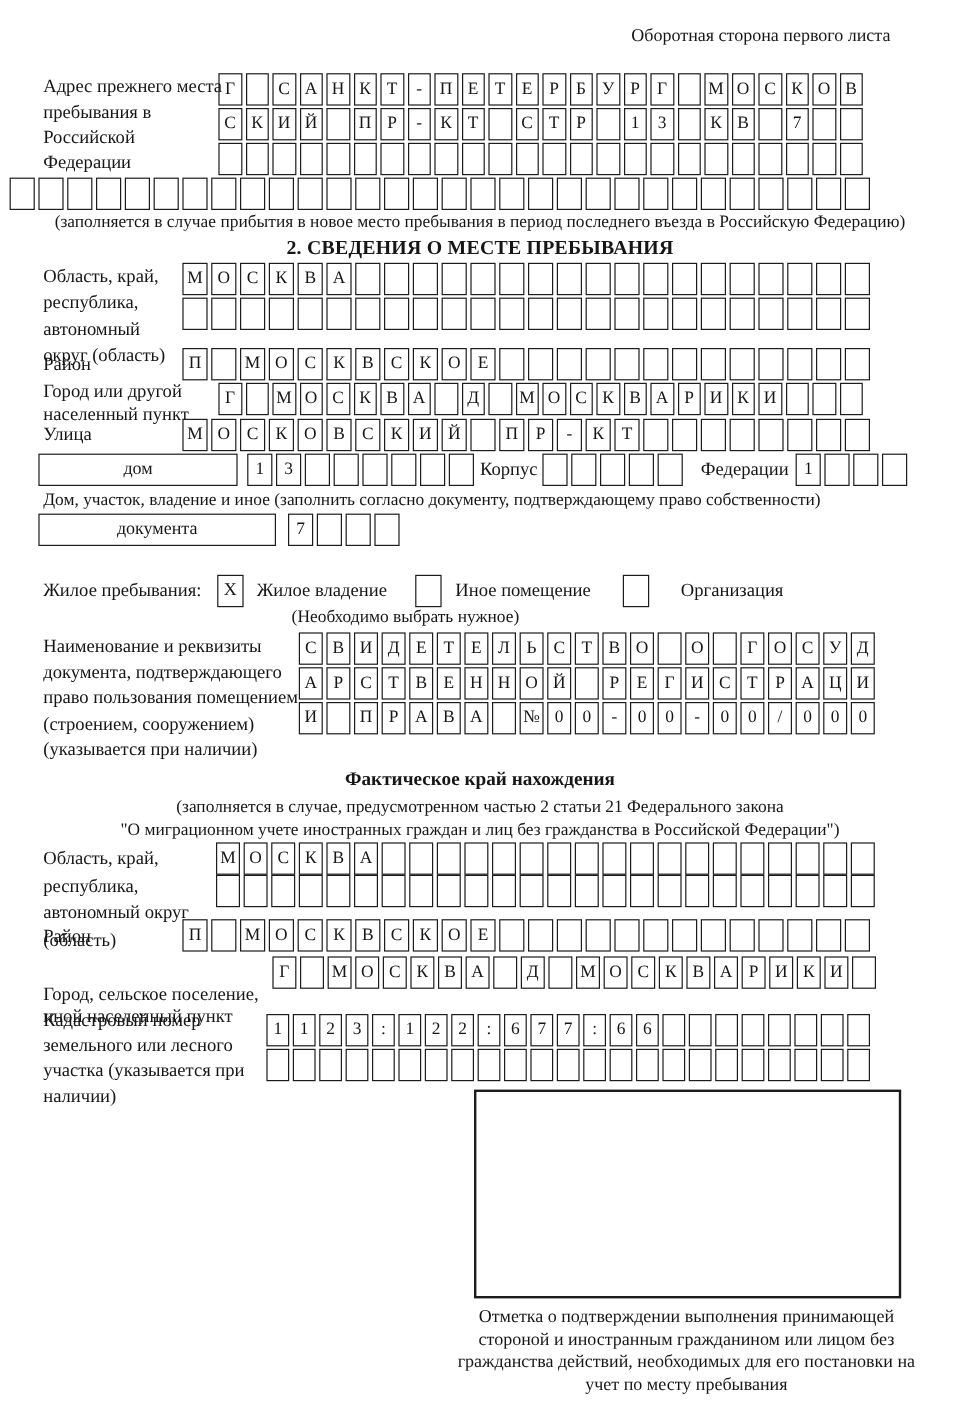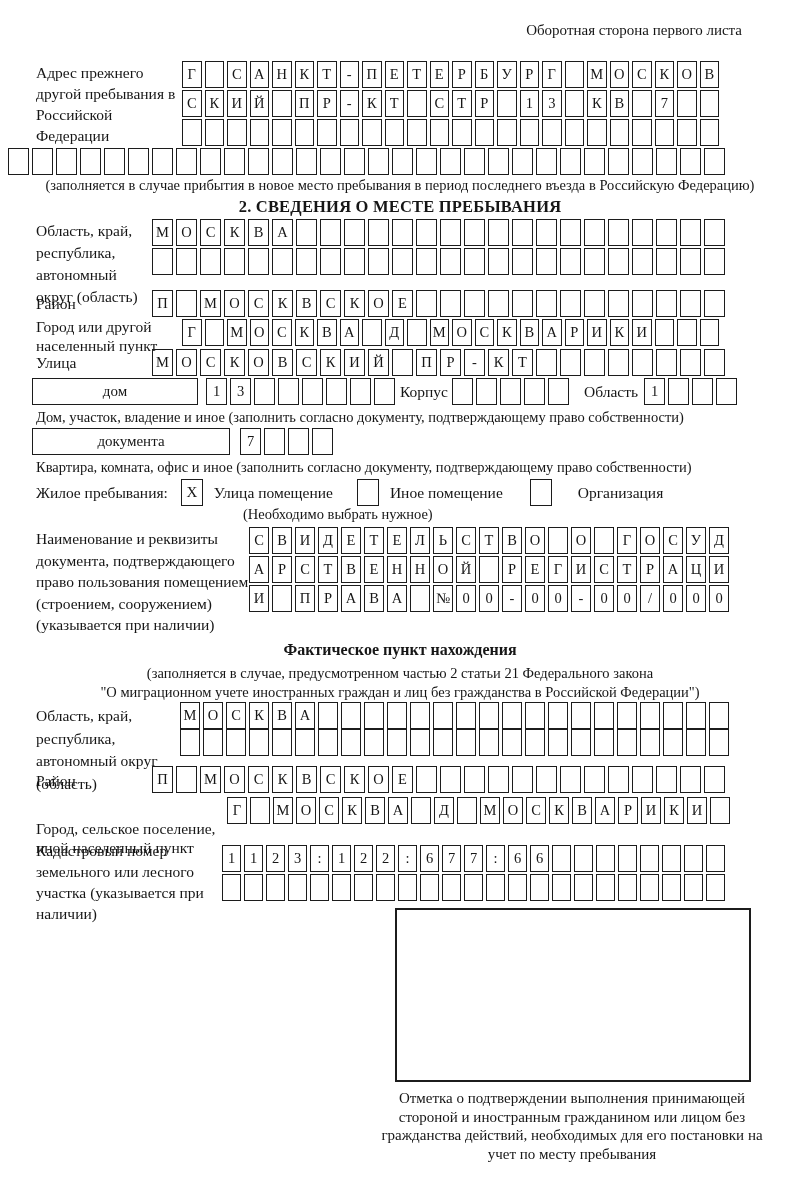--- a/index.html
+++ b/index.html
@@ -27,21 +27,21 @@
   .stamp-box{box-sizing:border-box;border:2px solid #1c1c1c;}
   .stamp-caption{text-align:center;font-size:15px;line-height:18.5px;}
 </style>
 </head>
 <body>
 
 <div class="page">
 
   <div class="abs hdr" style="top:22px;right:58px;">Оборотная сторона первого листа</div>
 
-  <div class="abs lbl" style="left:36px;top:62px;width:150px;">Адрес прежнего другой пребывания в Российской Федерации</div>
+  <div class="abs lbl" style="left:36px;top:62px;width:150px;">Адрес прежнего места пребывания в Российской Федерации</div>
   <div class="abs cells" style="left:182px;top:61px;">
       <div class="cell" style="width: 17.5px;">Г</div>
       <div class="cell" style="width: 17.5px;"></div>
       <div class="cell" style="width: 17.5px;">С</div>
       <div class="cell" style="width: 17.5px;">А</div>
       <div class="cell" style="width: 17.5px;">Н</div>
       <div class="cell" style="width: 17.5px;">К</div>
       <div class="cell" style="width: 17.5px;">Т</div>
       <div class="cell" style="width: 17.5px;">-</div>
       <div class="cell" style="width: 17.5px;">П</div>
@@ -300,45 +300,44 @@
         <div class="cell" style="width: 19px;"></div>
       </div>
     <div class="inlbl" style="margin-left:2px;">Корпус</div>
     <div class="cells" style="margin-left:4px;">
         <div class="cell" style="width: 19px;"></div>
         <div class="cell" style="width: 19px;"></div>
         <div class="cell" style="width: 19px;"></div>
         <div class="cell" style="width: 19px;"></div>
         <div class="cell" style="width: 19px;"></div>
       </div>
-    <div class="inlbl" style="margin-left:12px;">Область</div>
+    <div class="inlbl" style="margin-left:12px;">Федерации</div>
     <div class="cells" style="margin-left:6px;">
         <div class="cell" style="width: 19px;">1</div>
         <div class="cell" style="width: 19px;"></div>
         <div class="cell" style="width: 19px;"></div>
         <div class="cell" style="width: 19px;"></div>
       </div>
   </div>
   <div class="abs note" style="left:36px;top:409px;">Дом, участок, владение и иное (заполнить согласно документу, подтверждающему право собственности)</div>
 
   <div class="abs hrow" style="left:32px;top:428px;">
     <div class="wbox" style="width:196px;">документа</div>
     <div class="cells" style="margin-left:10px;">
         <div class="cell" style="width: 19px;">7</div>
         <div class="cell" style="width: 19px;"></div>
         <div class="cell" style="width: 19px;"></div>
         <div class="cell" style="width: 19px;"></div>
       </div>
   </div>
-  <div class="abs note" style="left:36px;top:459px;">Квартира, комната, офис и иное (заполнить согласно документу, подтверждающему право собственности)</div>
 
   <div class="abs hrow" style="left:36px;top:479px;">
     <span>Жилое пребывания:</span>
     <div class="cbox" style="margin-left:13px;">X</div>
-    <span style="margin-left:11px;">Улица помещение</span>
+    <span style="margin-left:11px;">Жилое владение</span>
     <div class="cbox" style="margin-left:24px;"></div>
     <span style="margin-left:11px;">Иное помещение</span>
     <div class="cbox" style="margin-left:27px;"></div>
     <span style="margin-left:26px;">Организация</span>
   </div>
   <div class="abs note" style="left:243px;top:506px;">(Необходимо выбрать нужное)</div>
 
   <div class="abs lbl" style="left:36px;top:528px;width:216px;line-height:21.5px;">Наименование и реквизиты документа, подтверждающего право пользования помещением (строением, сооружением) (указывается при наличии)</div>
   <div class="abs cells" style="left:249px;top:527px;">
       <div class="cell" style="width: 18px;">С</div>
@@ -403,21 +402,21 @@
       <div class="cell" style="width: 18px;">0</div>
       <div class="cell" style="width: 18px;">-</div>
       <div class="cell" style="width: 18px;">0</div>
       <div class="cell" style="width: 18px;">0</div>
       <div class="cell" style="width: 18px;">/</div>
       <div class="cell" style="width: 18px;">0</div>
       <div class="cell" style="width: 18px;">0</div>
       <div class="cell" style="width: 18px;">0</div>
     </div>
 
-  <div class="abs center h3" style="top:641px;">Фактическое пункт нахождения</div>
+  <div class="abs center h3" style="top:641px;">Фактическое край нахождения</div>
   <div class="abs center note" style="top:665px;">(заполняется в случае, предусмотренном частью 2 статьи 21 Федерального закона</div>
   <div class="abs center note" style="top:684px;">"О миграционном учете иностранных граждан и лиц без гражданства в Российской Федерации")</div>
 
   <div class="abs lbl" style="left:36px;top:705px;width:150px;line-height:22.5px;">Область, край, республика, автономный округ (область)</div>
   <div class="abs cells" style="left:180px;top:702px;">
       <div class="cell" style="width: 18px;">М</div>
       <div class="cell" style="width: 18px;">О</div>
       <div class="cell" style="width: 18px;">С</div>
       <div class="cell" style="width: 18px;">К</div>
       <div class="cell" style="width: 18px;">В</div>

